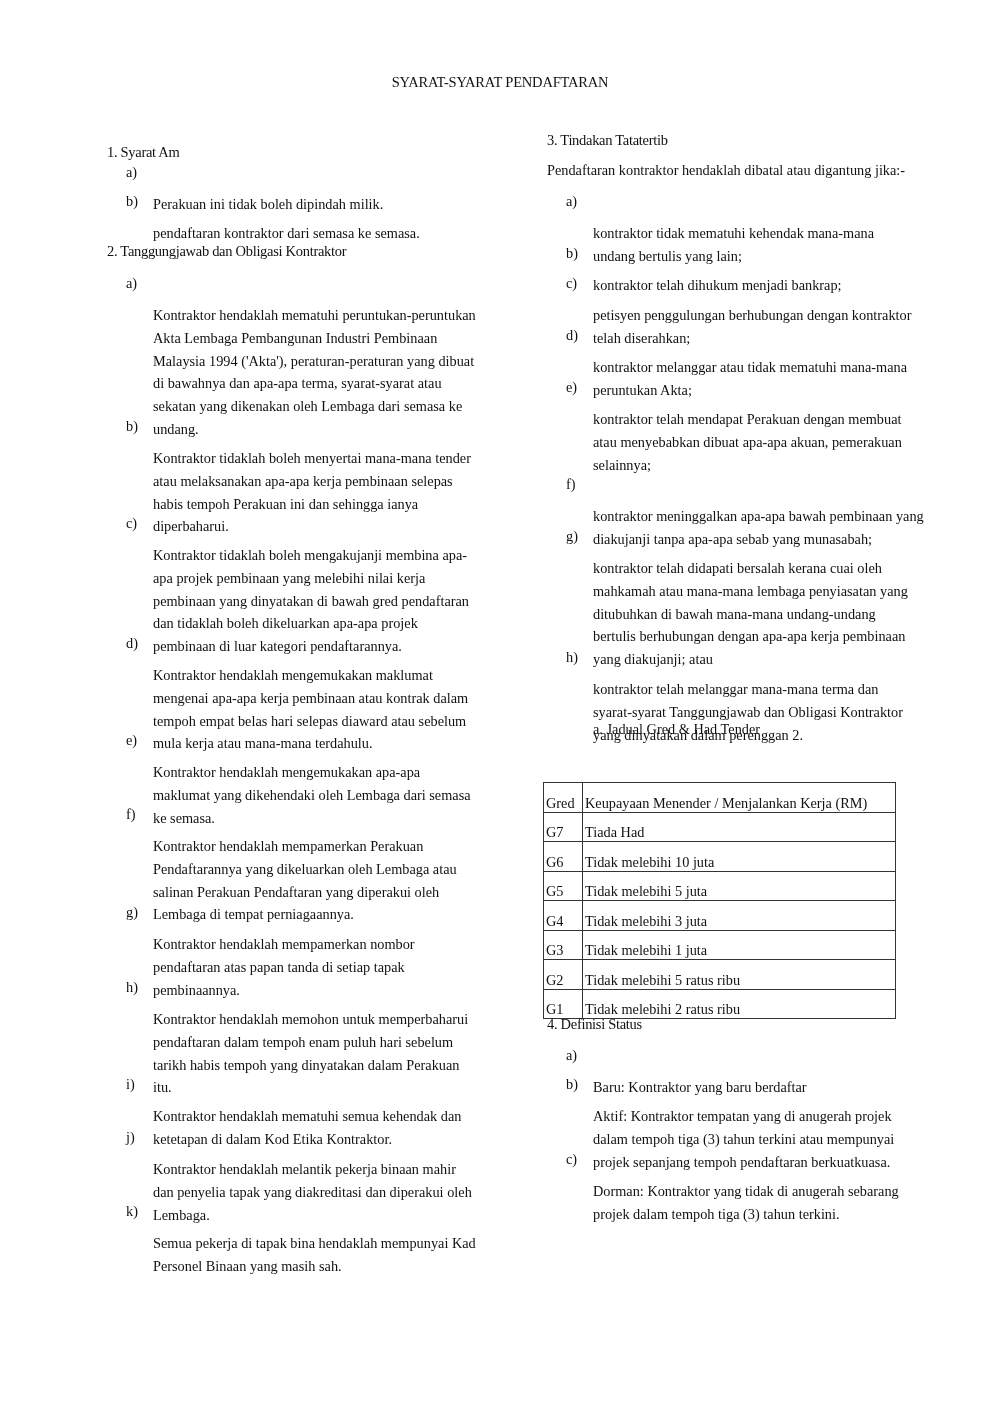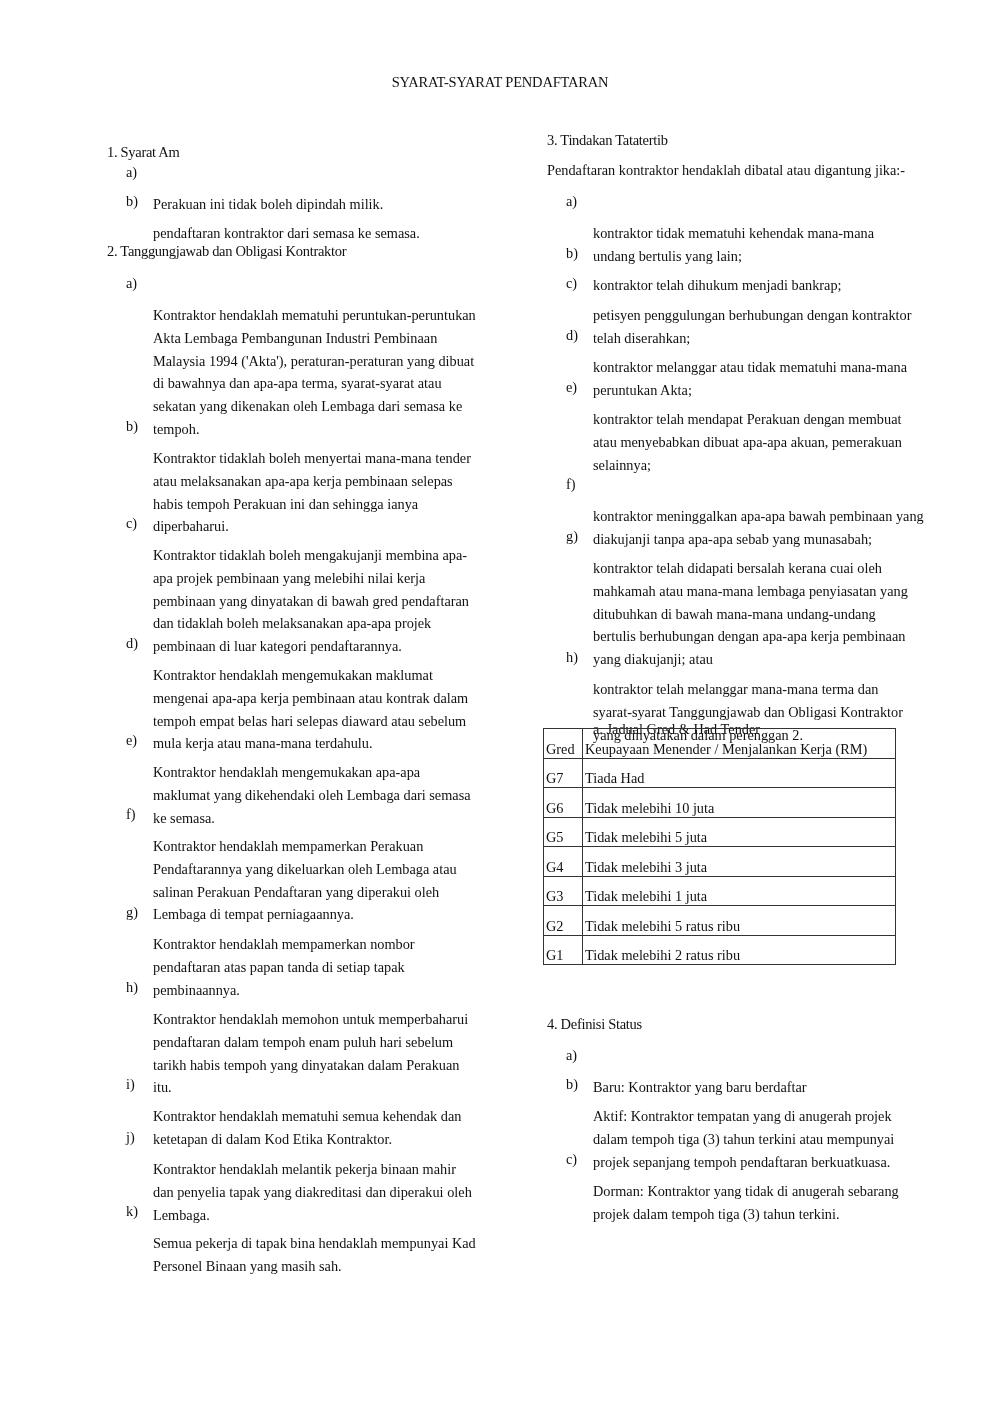--- a/index.html
+++ b/index.html
@@ -5,21 +5,21 @@
   html, body { margin:0; padding:0; background:#ffffff; }
   body { width:1000px; height:1415px; position:relative; overflow:hidden;
          font-family:"Liberation Serif", serif; color:#111; font-size:14.3px; }
   .title { position:absolute; top:74px; left:0; width:1000px; text-align:center; font-size:14.5px; letter-spacing:-0.2px; }
   .h { position:absolute; font-size:14.5px; letter-spacing:-0.3px; }
   .item { position:absolute; line-height:22.8px; }
   .item .lbl { position:absolute; left:0; top:0; }
   .item .txt { position:absolute; left:27px; top:4px;margin-top:28px; }
   .lines span { display:block; white-space:nowrap; }
   .para { position:absolute; white-space:nowrap; }
-  table.grade { position:absolute; left:543px; top:728px; border-collapse:collapse; font-size:14.3px;padding-left:36px; }
+  table.grade { position:absolute; left:543px; top:782px; border-collapse:collapse; font-size:14.3px;padding-left:36px; }
   table.grade td { border:1px solid #333; padding:0 2px; height:28.5px; vertical-align:bottom; line-height:18px; white-space:nowrap; }
   table.grade td.c1 { width:34px; }
   table.grade td.c2 { width:308px; }
 </style>
 </head>
 <body>
 
 <div class="title">SYARAT-SYARAT PENDAFTARAN</div>
 
 <div class="h" style="left:107px;top:144px;">1. Syarat Am</div>
@@ -41,39 +41,39 @@
 <div class="h" style="left:107px;top:243px;">2. Tanggungjawab dan Obligasi Kontraktor</div>
 <div id="s2-items">
     <div class="item" style="left: 126px; top: 272px;">
       <span class="lbl">a)</span>
       <div class="txt lines">
         <span>Kontraktor hendaklah mematuhi peruntukan-peruntukan</span>
         <span>Akta Lembaga Pembangunan Industri Pembinaan</span>
         <span>Malaysia 1994 ('Akta'), peraturan-peraturan yang dibuat</span>
         <span>di bawahnya dan apa-apa terma, syarat-syarat atau</span>
         <span>sekatan yang dikenakan oleh Lembaga dari semasa ke</span>
-        <span>tempoh.</span>
+        <span>undang.</span>
       </div>
     </div>
     <div class="item" style="left: 126px; top: 415px;">
       <span class="lbl">b)</span>
       <div class="txt lines">
         <span>Kontraktor tidaklah boleh menyertai mana-mana tender</span>
         <span>atau melaksanakan apa-apa kerja pembinaan selepas</span>
         <span>habis tempoh Perakuan ini dan sehingga ianya</span>
         <span>diperbaharui.</span>
       </div>
     </div>
     <div class="item" style="left: 126px; top: 512px;">
       <span class="lbl">c)</span>
       <div class="txt lines">
         <span>Kontraktor tidaklah boleh mengakujanji membina apa-</span>
         <span>apa projek pembinaan yang melebihi nilai kerja</span>
         <span>pembinaan yang dinyatakan di bawah gred pendaftaran</span>
-        <span>dan tidaklah boleh melaksanakan apa-apa projek</span>
+        <span>dan tidaklah boleh dikeluarkan apa-apa projek</span>
         <span>pembinaan di luar kategori pendaftarannya.</span>
       </div>
     </div>
     <div class="item" style="left: 126px; top: 632px;">
       <span class="lbl">d)</span>
       <div class="txt lines">
         <span>Kontraktor hendaklah mengemukakan maklumat</span>
         <span>mengenai apa-apa kerja pembinaan atau kontrak dalam</span>
         <span>tempoh empat belas hari selepas diaward atau sebelum</span>
         <span>mula kerja atau mana-mana terdahulu.</span>

